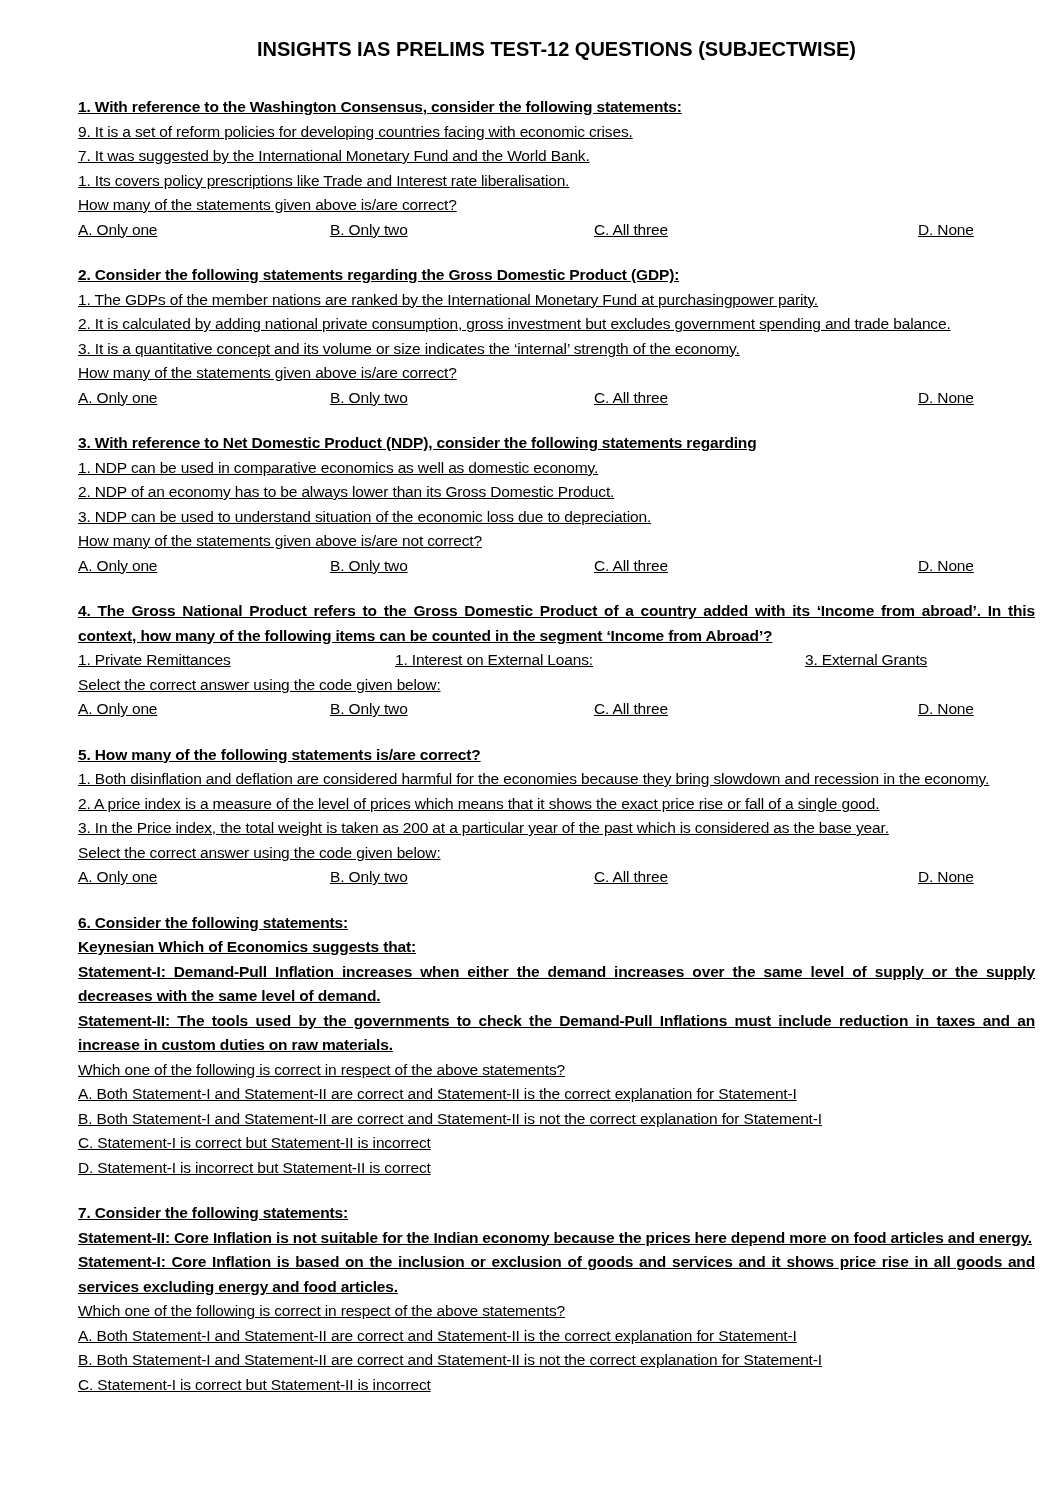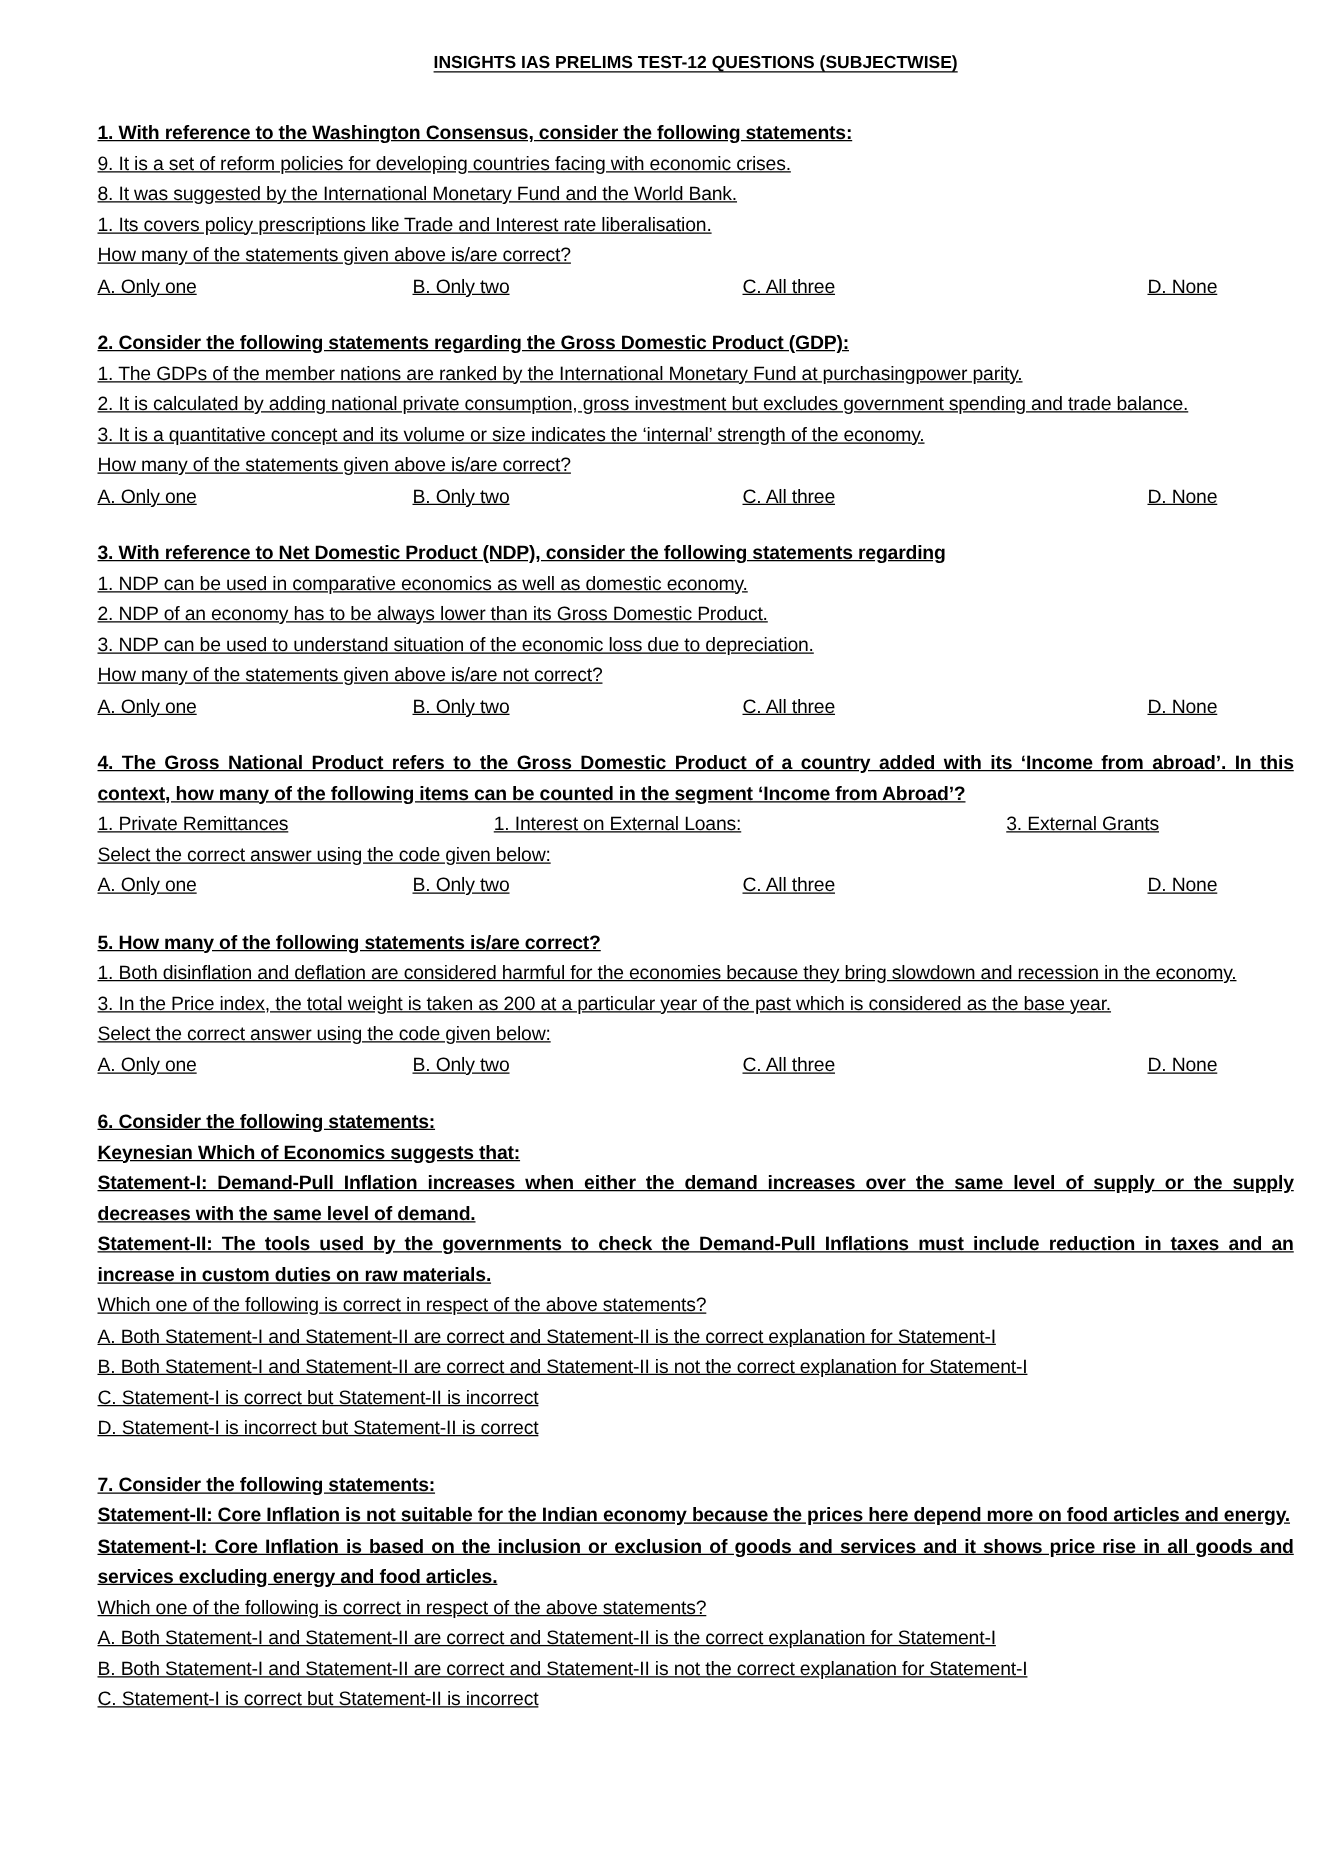--- a/index.html
+++ b/index.html
@@ -12,23 +12,22 @@
     padding: 36px 23px 0 78px;
     font-family: "Liberation Sans", sans-serif;
     font-size: 15.5px;
     line-height: 24.5px;
     letter-spacing: -0.15px;
     overflow: hidden;
   }
   .title {
     text-align: center;
     font-weight: bold;
-    font-size: 14px;
+    font-size: 20px;
     line-height: 27px;
-    text-decoration: underline;
     text-underline-offset: 3px;
     margin-bottom: 32px;
     letter-spacing: 0px;
   }
   .q { margin-bottom: 21px; text-decoration: underline; }
   .b { font-weight: bold; }
   .para { text-align: justify; }
   .opts4 {
     display: grid;
     grid-template-columns: 252px 264px 324px 1fr;
@@ -41,21 +40,21 @@
 </head>
 <body>
 
 <div class="page">
 
   <div class="title">INSIGHTS IAS PRELIMS TEST-12 QUESTIONS (SUBJECTWISE)</div>
 
   <div class="q">
     <div class="b para">1. With reference to the Washington Consensus, consider the following statements:</div>
     <div class="para">9. It is a set of reform policies for developing countries facing with economic crises.</div>
-    <div class="para">8. It was suggested by the International Monetary Fund and the World Bank.</div>
+    <div class="para">7. It was suggested by the International Monetary Fund and the World Bank.</div>
     <div class="para">1. Its covers policy prescriptions like Trade and Interest rate liberalisation.</div>
     <div>How many of the statements given above is/are correct?</div>
     <div class="opts4">
       <span>A. Only one</span>
       <span>B. Only two</span>
       <span>C. All three</span>
       <span>D. None</span>
     </div>
   </div>
 
@@ -99,20 +98,21 @@
       <span>A. Only one</span>
       <span>B. Only two</span>
       <span>C. All three</span>
       <span>D. None</span>
     </div>
   </div>
 
   <div class="q">
     <div class="b para">5. How many of the following statements is/are correct?</div>
     <div class="para">1. Both disinflation and deflation are considered harmful for the economies because they bring slowdown and recession in the economy.</div>
+    <div class="para">2. A price index is a measure of the level of prices which means that it shows the exact price rise or fall of a single good.</div>
     <div class="para">3. In the Price index, the total weight is taken as 200 at a particular year of the past which is considered as the base year.</div>
     <div>Select the correct answer using the code given below:</div>
     <div class="opts4">
       <span>A. Only one</span>
       <span>B. Only two</span>
       <span>C. All three</span>
       <span>D. None</span>
     </div>
   </div>
 

